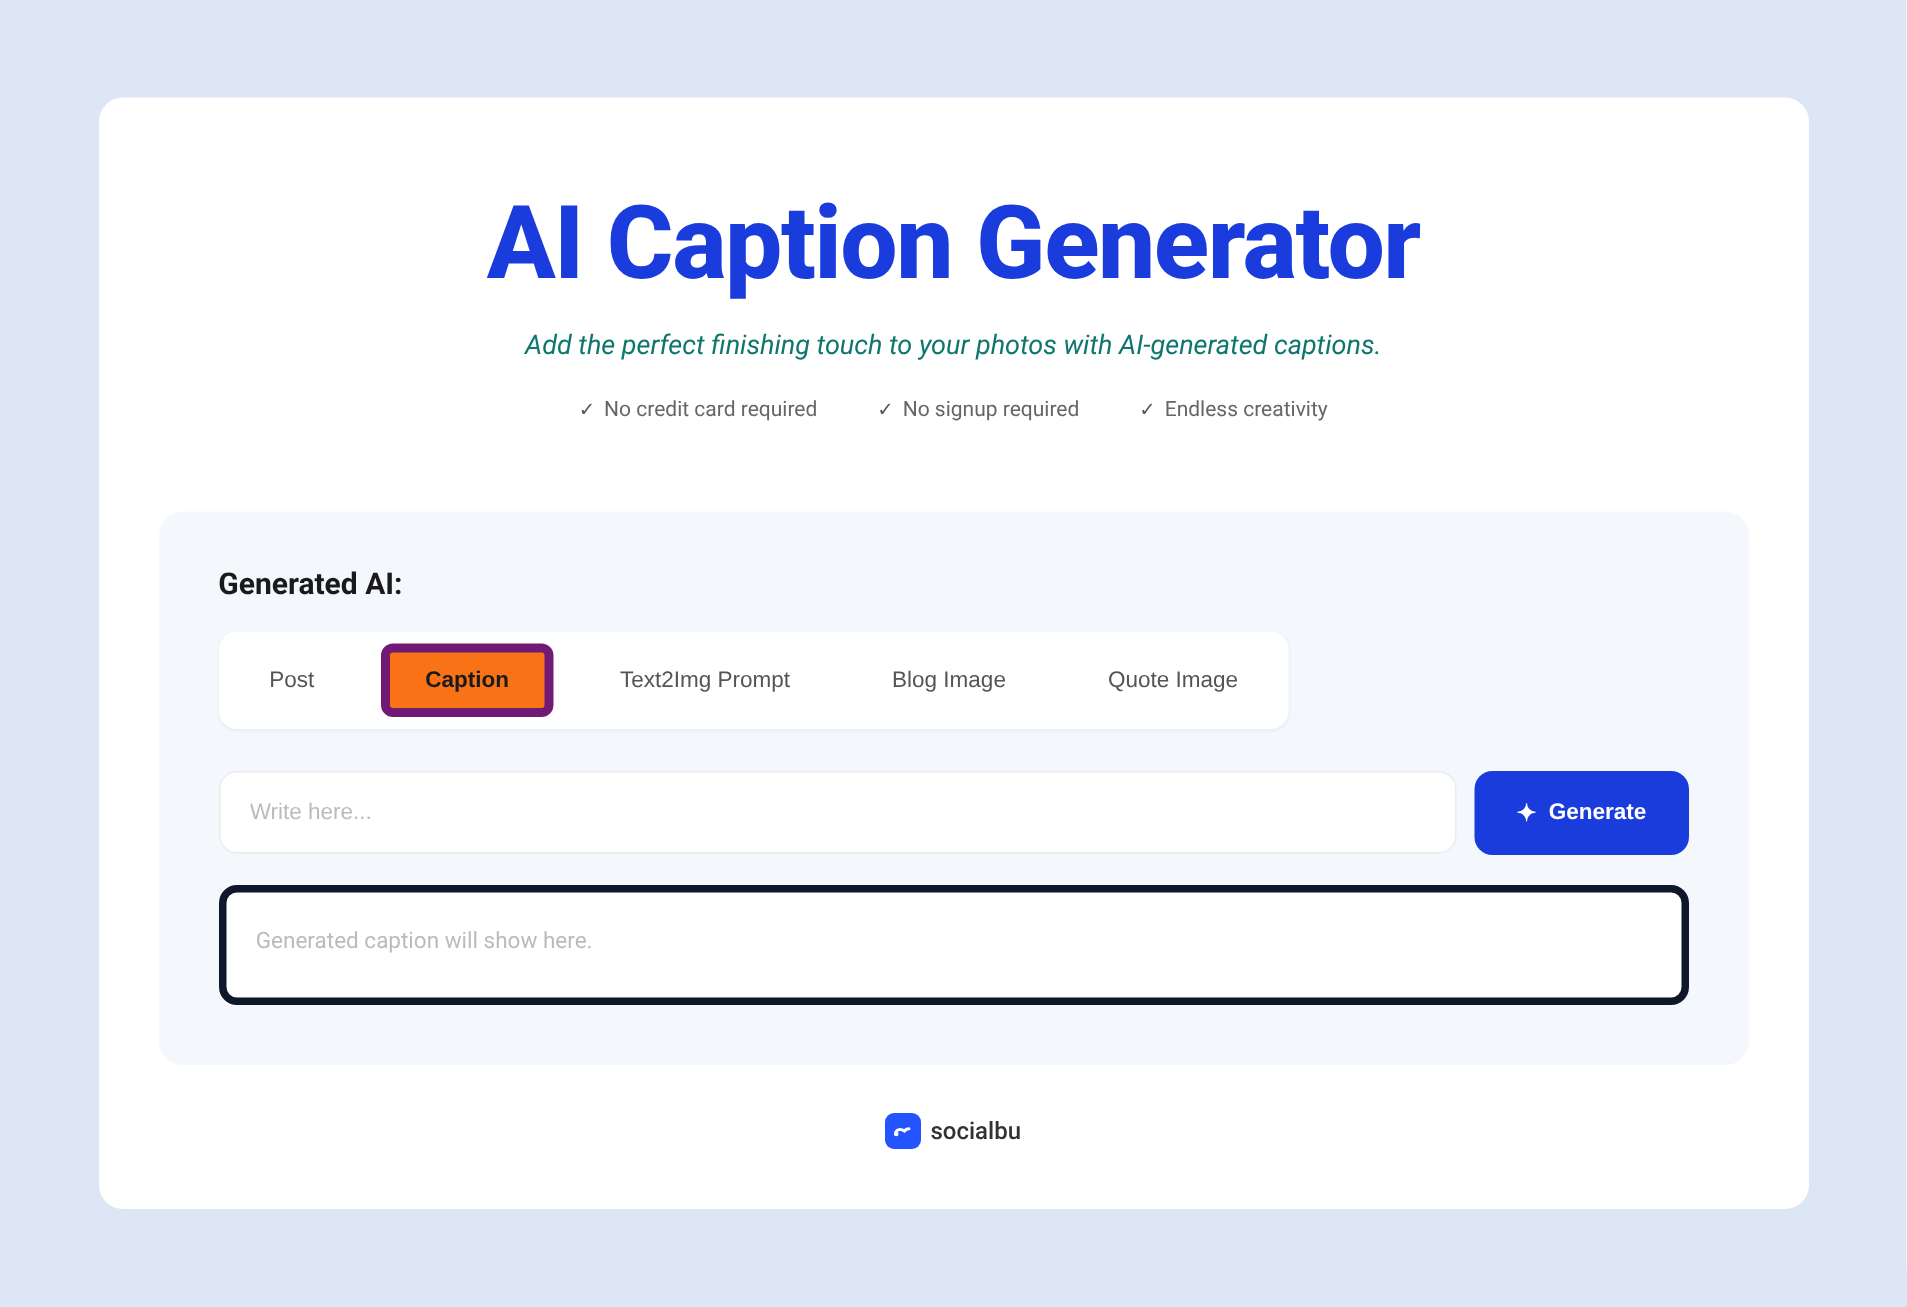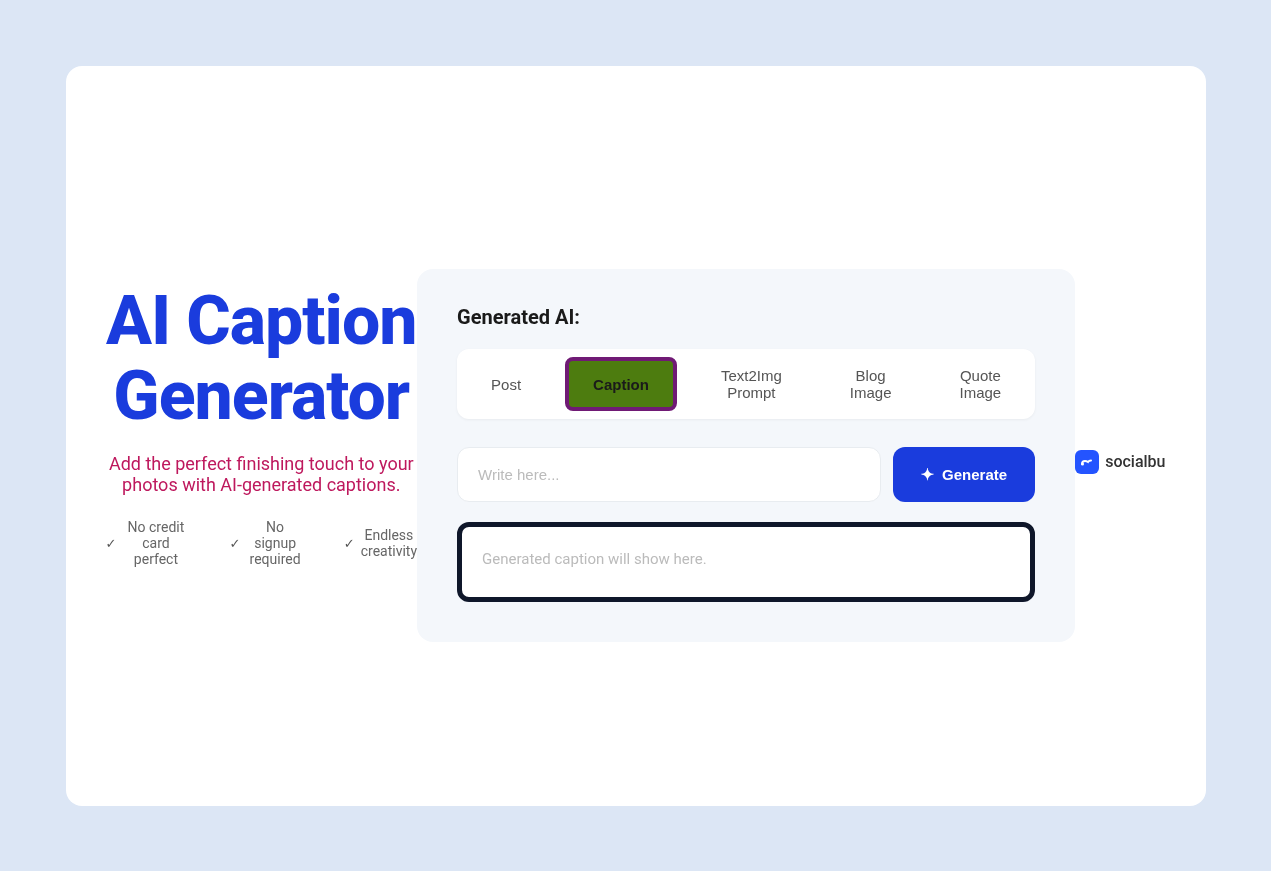--- a/index.html
+++ b/index.html
@@ -19,21 +19,21 @@
       overflow: hidden;
     }
 
     .main-card {
       background: #ffffff;
       border-radius: 16px;
       width: 1140px;
       min-height: 740px;
       padding: 60px 40px 40px 40px;
       display: flex;
-      flex-direction: row;
+      flex-direction: column;
       align-items: center;
       position: relative;
     }
 
     .hero-section {
       text-align: center;
       margin-bottom: 40px;
       width: 100%;
     }
 
@@ -41,23 +41,24 @@
       font-size: 68px;
       font-weight: 800;
       color: #1a3cdd;
       letter-spacing: -1px;
       line-height: 1.1;
       margin-bottom: 20px;
     }
 
     .hero-subtitle {
       font-size: 18px;
-      color: #be185d;
+      color: #0f766e;
       margin-bottom: 24px;
       font-weight: 400;
+      font-style: italic;
     }
 
     .features-list {
       display: flex;
       gap: 40px;
       justify-content: center;
       align-items: center;
       font-size: 14px;
       color: #666;
     }
@@ -105,24 +106,24 @@
       font-size: 15px;
       font-weight: 500;
       color: #555;
       cursor: pointer;
       border: none;
       background: transparent;
       transition: background 0.2s;
     }
 
     .tab-item.active {
-      background: #4d7c0f;
+      background: #f97316;
       color: #1a1a1a;
       font-weight: 600;
-      border: 4px solid #701a75;
+      border: 6px solid #701a75;
     }
 
     .input-row {
       display: flex;
       gap: 12px;
       margin-bottom: 20px;
       align-items: center;
     }
 
     .text-input {
@@ -202,21 +203,21 @@
 <body>
 
 <div class="main-card">
 
   <div class="hero-section">
     <h1 class="hero-title">AI Caption Generator</h1>
     <p class="hero-subtitle">Add the perfect finishing touch to your photos with AI-generated captions.</p>
     <div class="features-list">
       <div class="feature-item">
         <span class="check-icon">✓</span>
-        <span>No credit card perfect</span>
+        <span>No credit card required</span>
       </div>
       <div class="feature-item">
         <span class="check-icon">✓</span>
         <span>No signup required</span>
       </div>
       <div class="feature-item">
         <span class="check-icon">✓</span>
         <span>Endless creativity</span>
       </div>
     </div>

